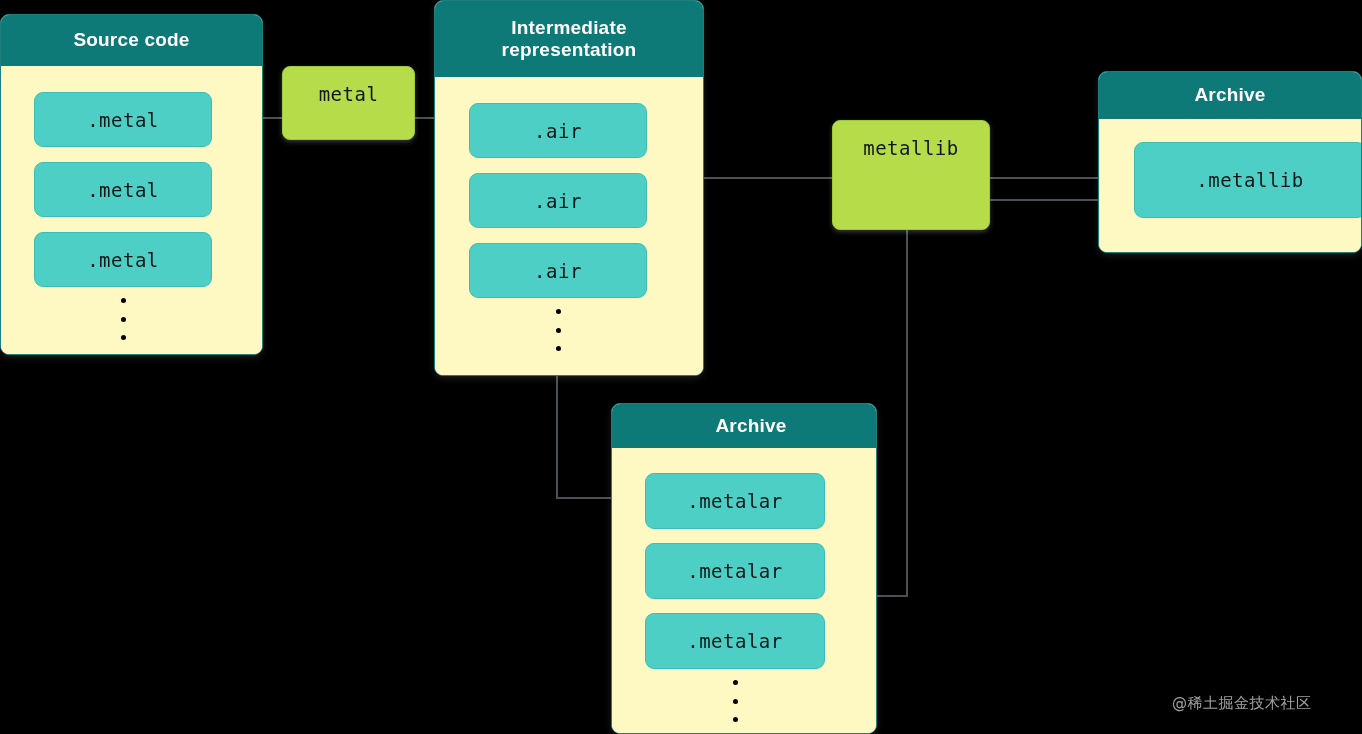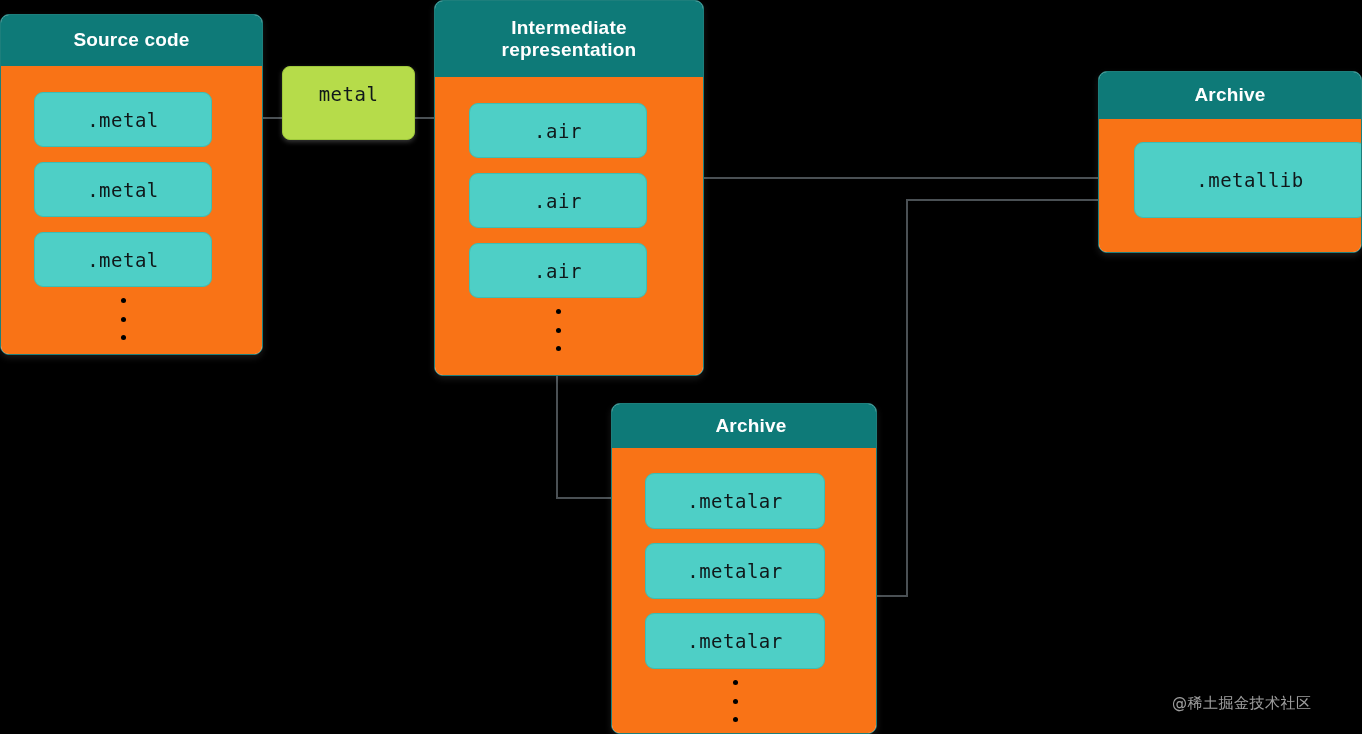--- a/index.html
+++ b/index.html
@@ -35,21 +35,21 @@
     letter-spacing: 0.2px;
     text-align: center;
     display: flex;
     align-items: center;
     justify-content: center;
     line-height: 1.18;
     padding: 4px 6px;
   }
   .panel-body {
     position: relative;
-    background: #f97316;
+    background: #fef9c3;
     width: 100%;
     height: 100%;
   }
   
   .chip {
     position: absolute;
     box-sizing: border-box;
     background: #4ecfc6;
     border: 1.5px solid #3bbfb5;
     border-radius: 9px;
@@ -187,17 +187,18 @@
       <div class="vdots" style="left:120px; top:232px; width:6px; height:42px;">
         <i></i>
           <i></i>
           <i></i>
       </div>
     </div>
   </div>
 
   <div class="tool" style="left:282px; top:66px; width:133px; height:74px;">metal</div>
 
+  <div class="tool" style="left:832px; top:120px; width:158px; height:110px;">metallib</div>
 
 
   <div class="watermark" style="left:1172px; top:694px;">@稀土掘金技术社区</div>
 
 </div>
 
 </body></html>

